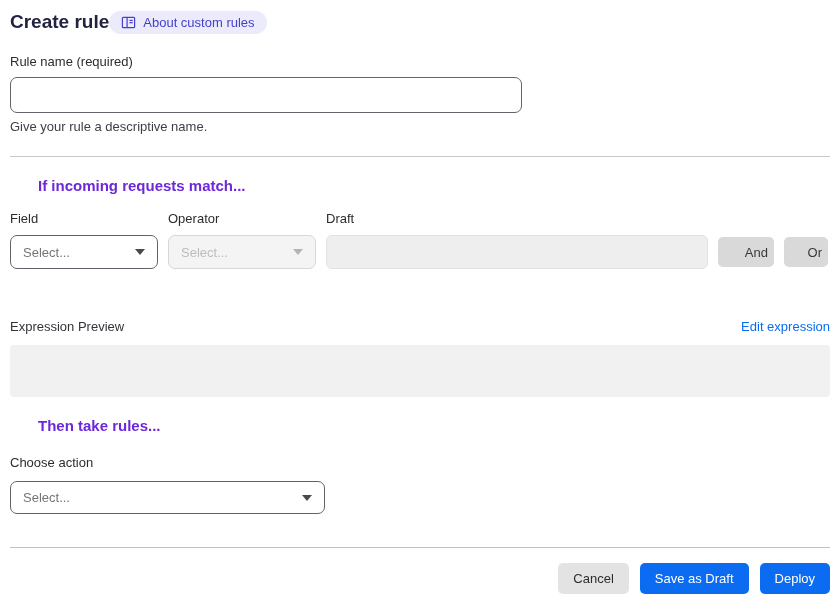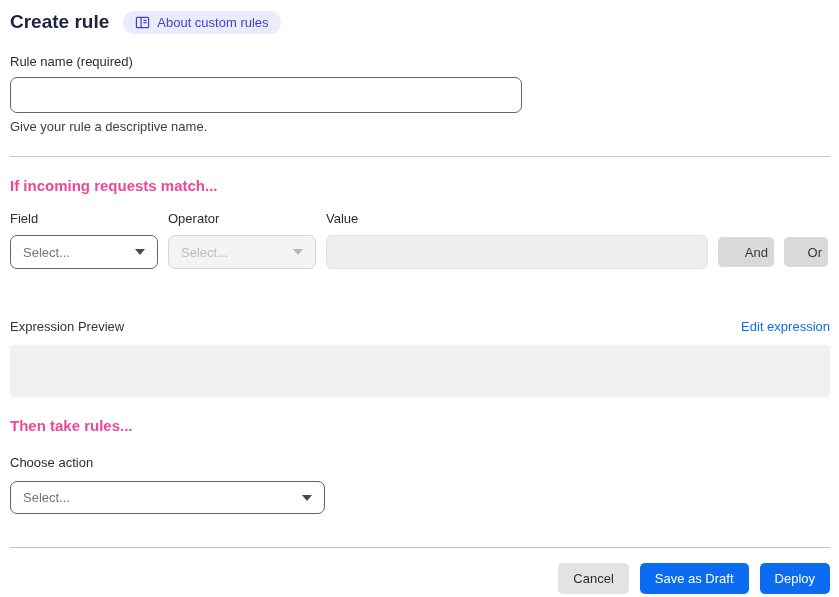--- a/index.html
+++ b/index.html
@@ -6,21 +6,21 @@
   html, body { margin: 0; padding: 0; background: #ffffff; }
   body {
     width: 839px; height: 597px;
     font-family: "Liberation Sans", sans-serif;
     color: #2e2e33;
     overflow: hidden;
   }
   .container { padding: 10px 9px 0 10px; width: 839px; }
 
   
-  .title-row { display: flex; align-items: center; gap: 14px; }
+  .title-row { display: flex; align-items: center; }
   .page-title { font-size: 19px; font-weight: 700; color: #212340; line-height: 24px; }
   .about-badge {
     display: inline-flex; align-items: center; gap: 7px;
     background: #ecebfb; color: #4540cf;
     border-radius: 14px; padding: 4px 12px;
     font-size: 13px; cursor: pointer; line-height: 15px;
   }
   .about-badge svg { display: block; }
 
   
@@ -28,21 +28,21 @@
   .text-input {
     display: block; width: 512px; height: 36px; margin-top: 7px;
     border: 1px solid #62666c; border-radius: 7px;
     font-family: "Liberation Sans", sans-serif; font-size: 13px; padding: 0 12px;
     outline: none; background: #fff;
   }
   .helper { font-size: 13px; color: #3e3e44; margin-top: 6px; line-height: 16px; }
 
   .divider { border: none; border-top: 1px solid #c9c9c9; margin: 21px 0 0 0; }
 
-  .section-heading { font-size: 15px; font-weight: 700; color: #ec4899; margin-top: 19px; line-height: 19px; }
+  .section-heading { font-size: 15px; font-weight: 700; color: #6d28d9; margin-top: 19px; line-height: 19px; margin-left: 28px; }
 
   
   .builder-grid {
     margin-top: 16px;
     display: grid;
     grid-template-columns: 148px 148px 382px 56px 44px;
     column-gap: 10px; row-gap: 9px;
     align-items: center;
   }
   .col-label { font-size: 13px; color: #2c2c30; line-height: 15px; }
@@ -116,21 +116,21 @@
   <input class="text-input" type="text" value="" style="">
   <div class="helper">Give your rule a descriptive name.</div>
 
   <hr class="divider">
 
   <div class="section-heading">If incoming requests match...</div>
 
   <div class="builder-grid">
     <div class="col-label">Field</div>
     <div class="col-label">Operator</div>
-    <div class="col-label">Value</div>
+    <div class="col-label">Draft</div>
     <div></div>
     <div></div>
 
     <div class="select-control">
       <span>Select...</span>
       <span class="caret"></span>
     </div>
     <div class="select-control disabled">
       <span>Select...</span>
       <span class="caret"></span>

